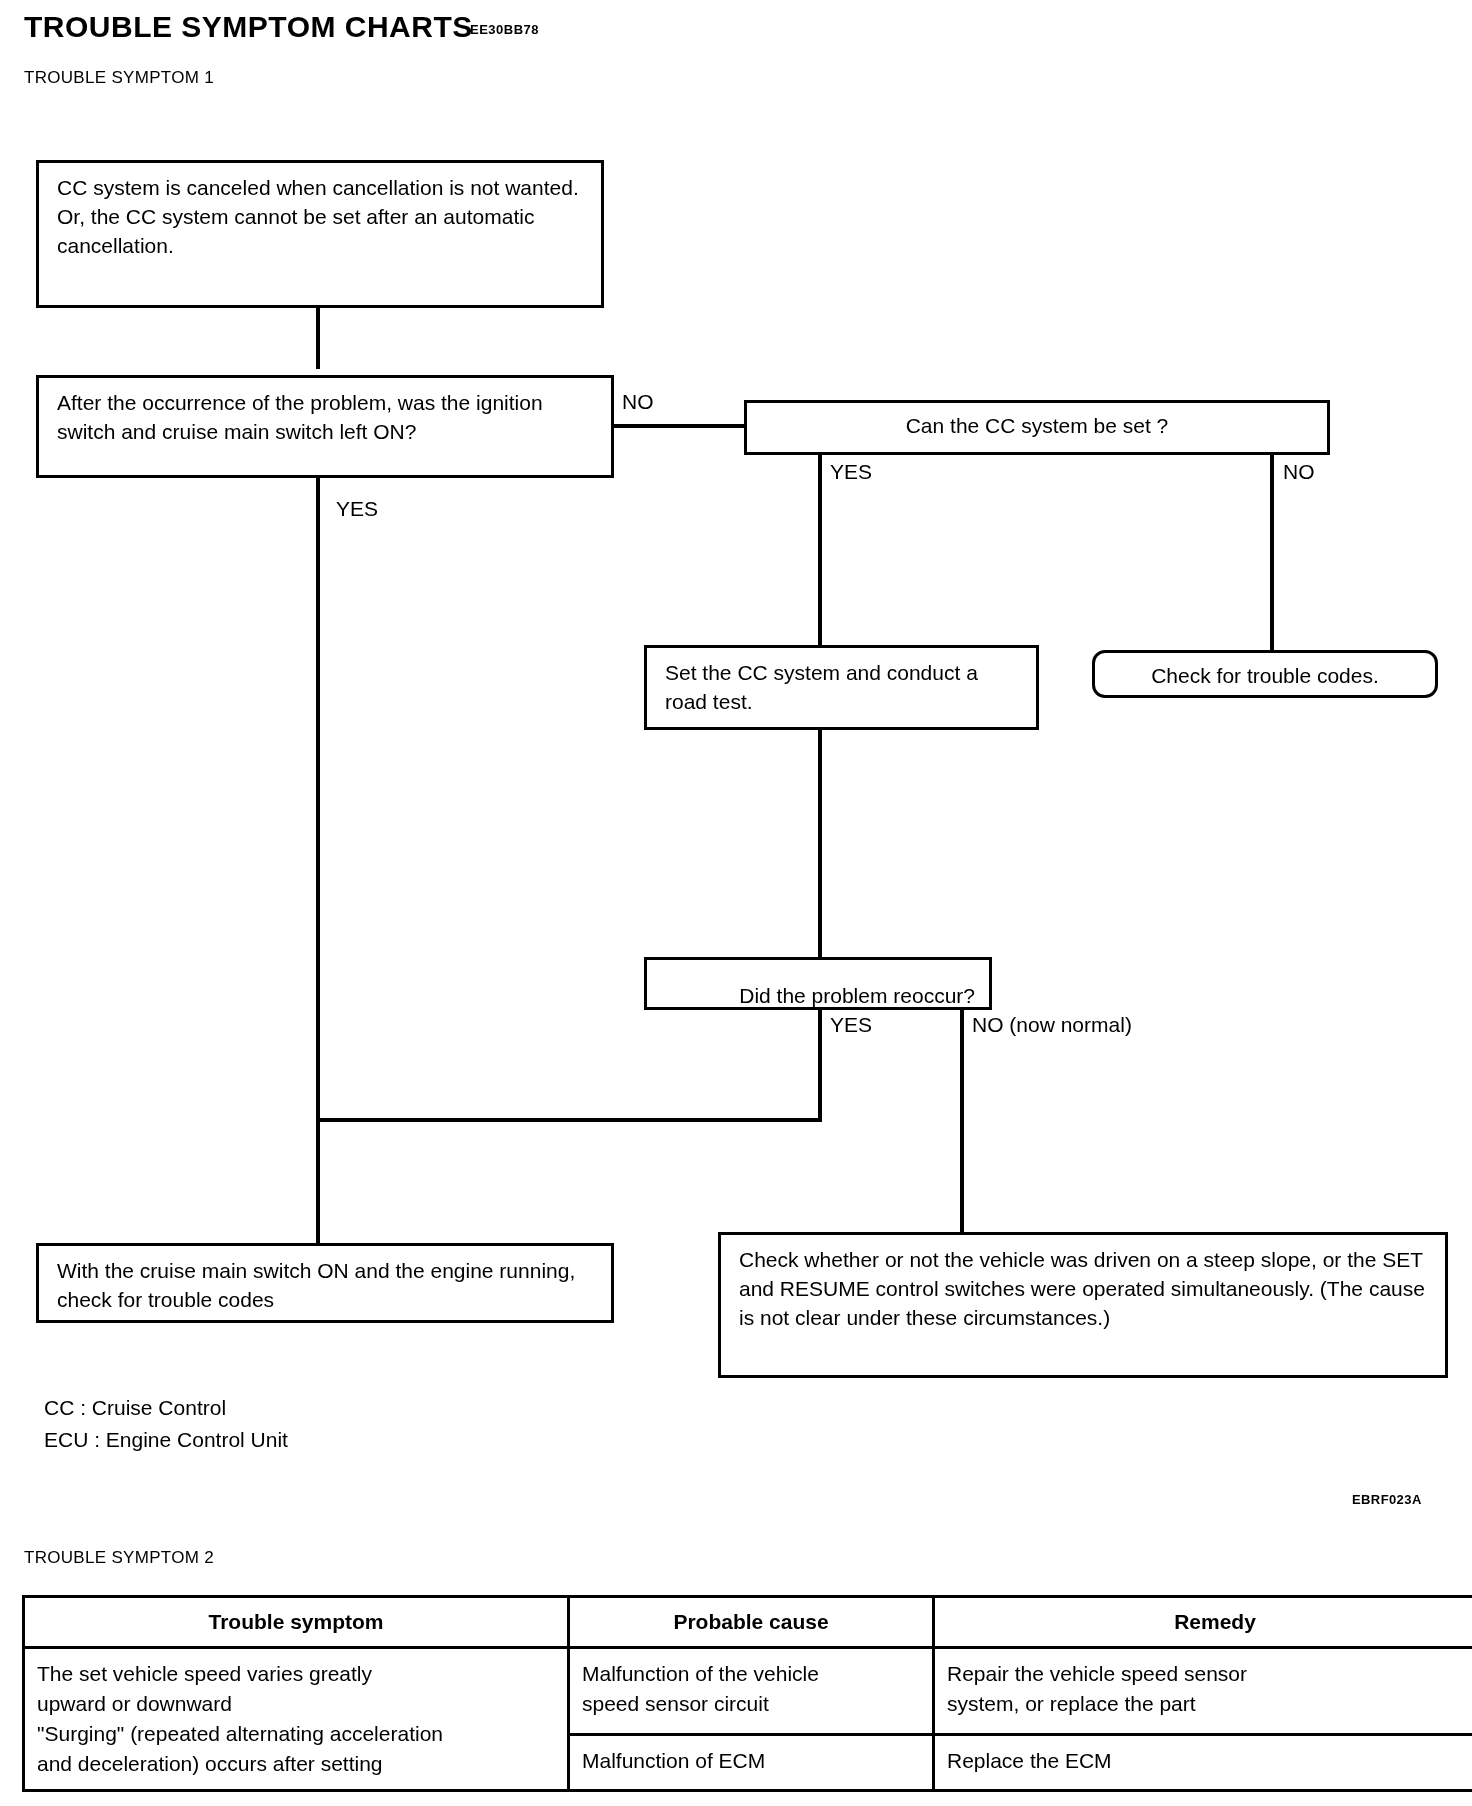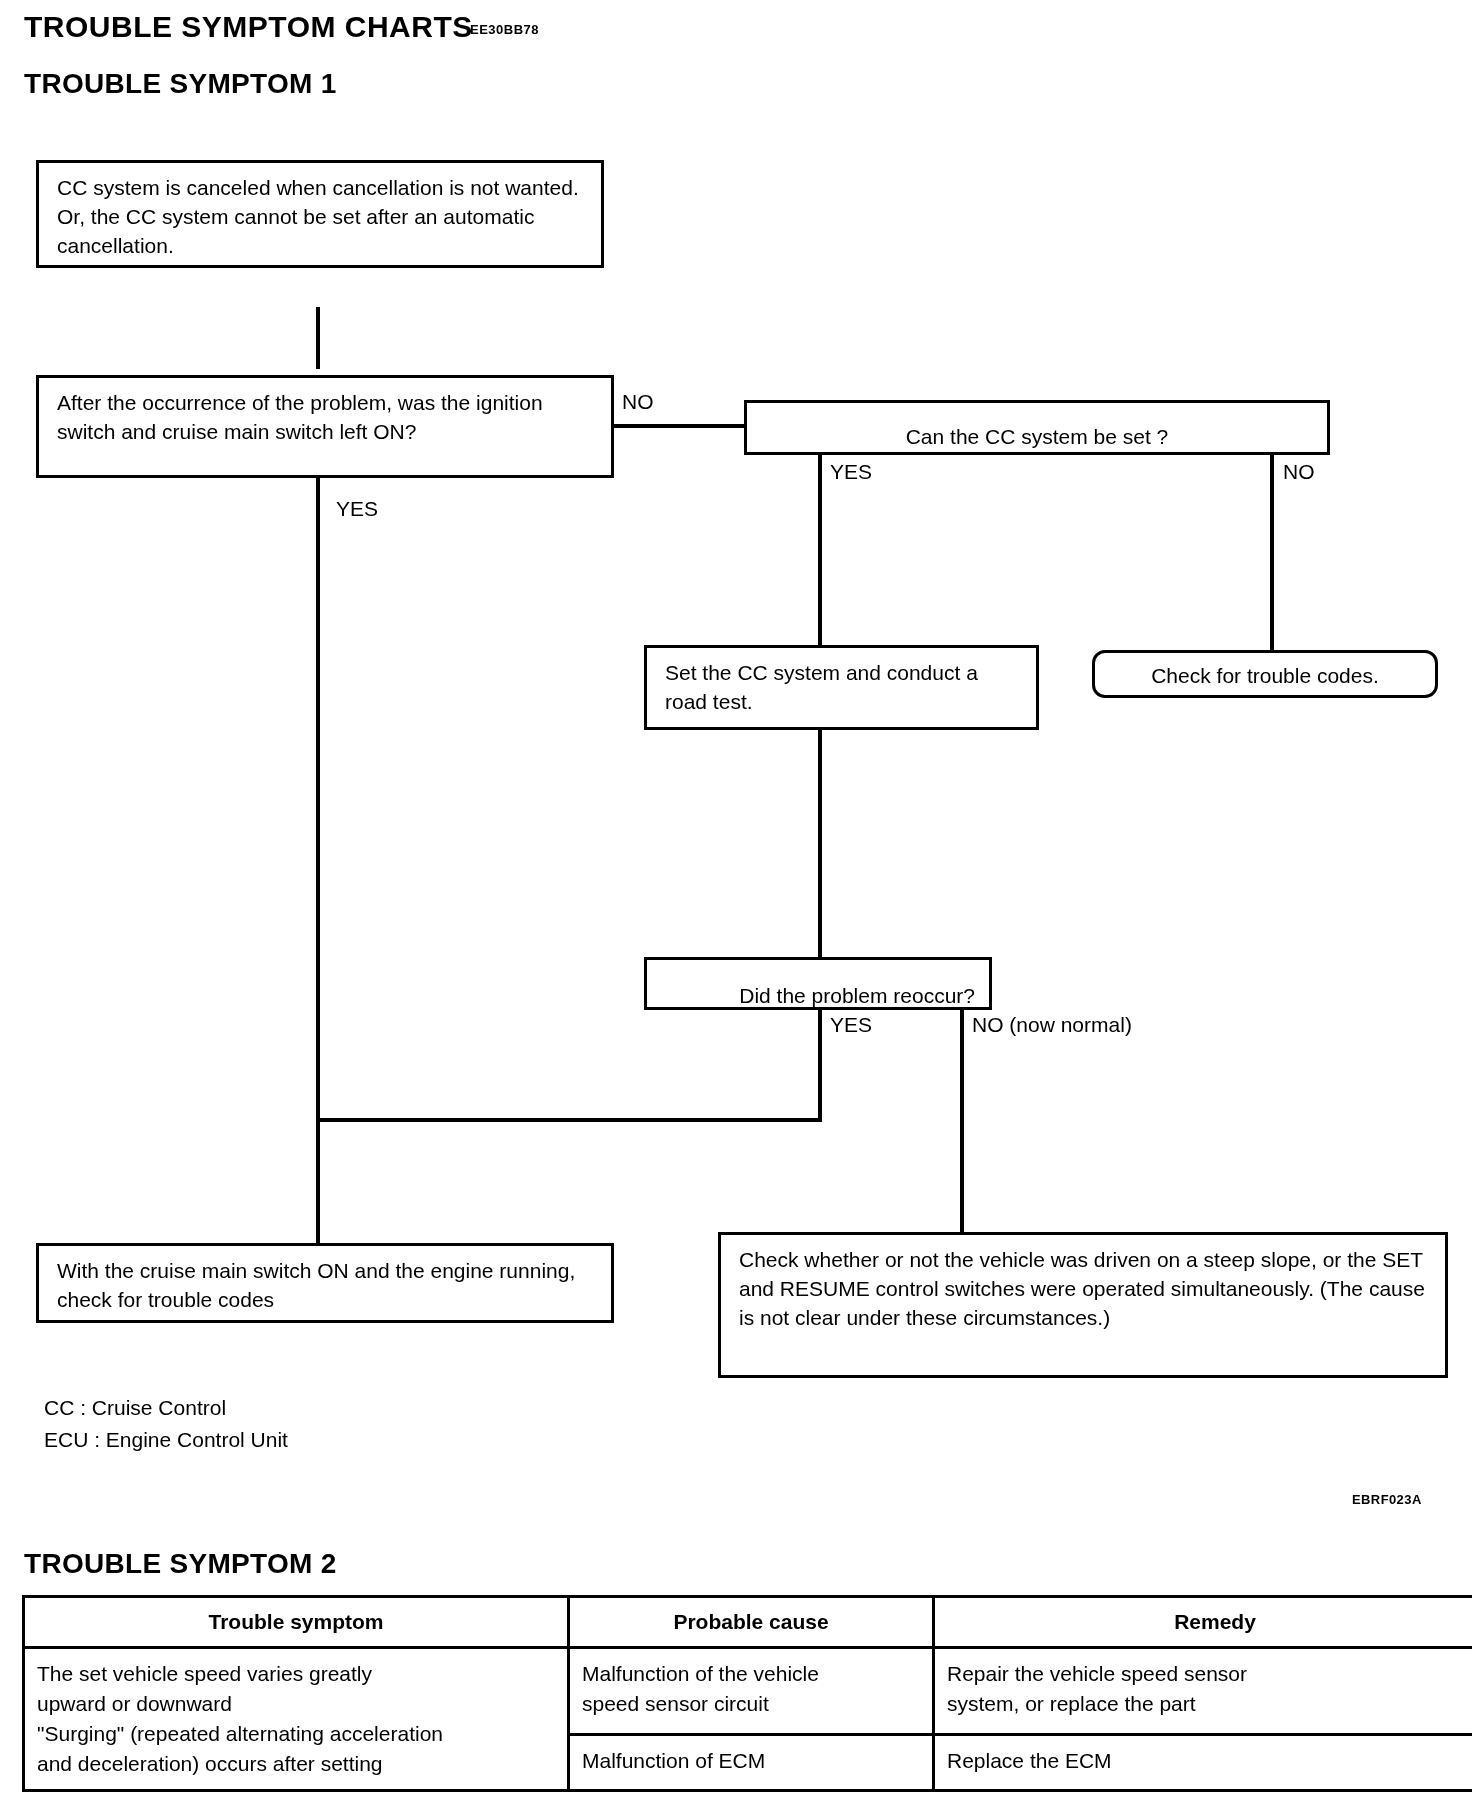--- a/index.html
+++ b/index.html
@@ -28,22 +28,22 @@
   .ref-code-top {
     position: absolute;
     left: 470px;
     top: 22px;
     font-size: 13px;
     font-weight: bold;
     letter-spacing: 0.5px;
   }
   .section-title {
     position: absolute;
-    font-size: 28px;
-    font-weight: bold;
+    font-size: 17px;
+    font-weight: normal;
     letter-spacing: 0.3px;
   }
   #symptom1-title { left: 24px; top: 68px; }
   #symptom2-title { left: 24px; top: 1548px; }
 
   .ref-code-bottom {
     position: absolute;
     left: 1352px;
     top: 1492px;
     font-size: 13px;
@@ -152,26 +152,26 @@
 
       <line x1="820" y1="730" x2="820" y2="957"></line>
 
       <line x1="820" y1="1010" x2="820" y2="1120"></line>
       <line x1="318" y1="1120" x2="822" y2="1120"></line>
 
       <line x1="962" y1="1010" x2="962" y2="1232"></line>
     </g>
   </svg>
 
-  <div class="node" style="left: 36px; top: 160px; width: 568px; height: 108px; white-space: pre-line;">CC system is canceled when cancellation is not wanted.
+  <div class="node" style="left: 36px; top: 160px; width: 568px; height: 148px; white-space: pre-line;">CC system is canceled when cancellation is not wanted.
 Or, the CC system cannot be set after an automatic cancellation.</div>
 
   <div class="node" style="left: 36px; top: 375px; width: 578px; height: 103px; white-space: pre-line;">After the occurrence of the problem, was the ignition switch and cruise main switch left ON?</div>
 
-  <div class="node center" style="left: 744px; top: 400px; width: 586px; height: 55px; padding-top: 19px; white-space: pre-line;">Can the CC system be set ?</div>
+  <div class="node center" style="left: 744px; top: 400px; width: 586px; height: 55px; padding-top: 8px; white-space: pre-line;">Can the CC system be set ?</div>
 
   <div class="node" style="left: 644px; top: 645px; width: 395px; height: 85px; white-space: pre-line;">Set the CC system and conduct a road test.</div>
 
   <div class="node center" style="left: 1092px; top: 650px; width: 346px; height: 48px; padding-top: 8px; white-space: pre-line; border-radius: 13px;">Check for trouble codes.</div>
 
   <div class="node center" style="left: 644px; top: 957px; width: 348px; height: 53px; padding-top: 21px; white-space: pre-line; text-align: right;">Did the problem reoccur?</div>
 
   <div class="node" style="left: 36px; top: 1243px; width: 578px; height: 80px; white-space: pre-line;">With the cruise main switch ON and the engine running, check for trouble codes</div>
 
   <div class="node" style="left: 718px; top: 1232px; width: 730px; height: 146px; white-space: pre-line;">Check whether or not the vehicle was driven on a steep slope, or the SET and RESUME control switches were operated simultaneously. (The cause is not clear under these circumstances.)</div>

